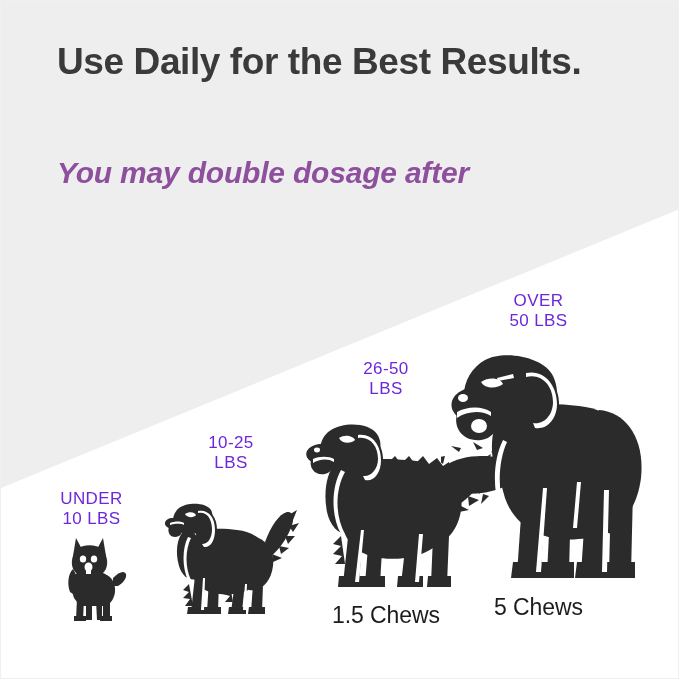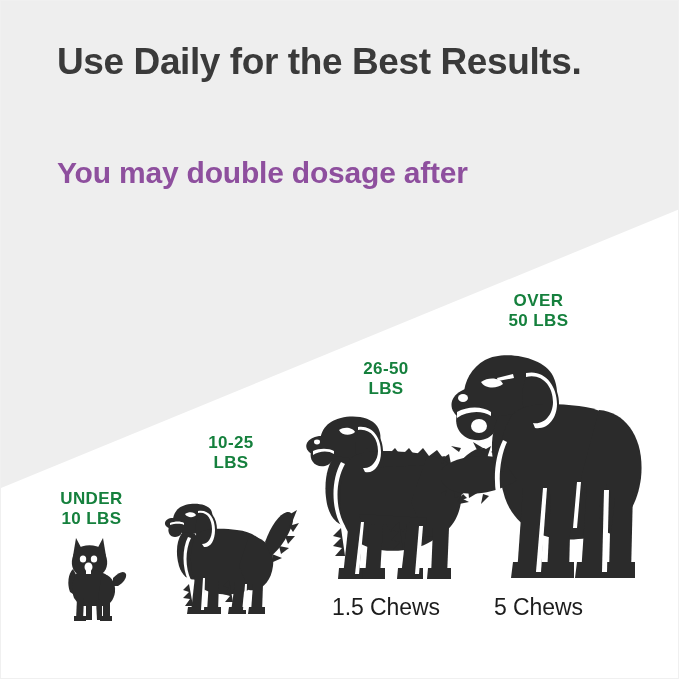--- a/index.html
+++ b/index.html
@@ -35,32 +35,32 @@
   }
   #subhead{
     position:absolute;left:56px;top:152px;width:560px;
     z-index:3;
     color:#8e4f9e;
     font-size:30px;
     font-weight:bold;
     line-height:1.33;
     letter-spacing:-0.2px;
   }
-  #subhead .ln{display:block;}
+  #subhead .ln{display:block;font-style:italic;}
 
   
   .col{
     position:absolute;
     z-index:2;
     text-align:center;
   }
   .wt{
-    color:#15803d;
+    color:#6d28d9;
     font-size:17px;
-    font-weight:bold;
+    font-weight:normal;
     line-height:1.16;
     letter-spacing:0.4px;
     white-space:pre-line;
   }
   .dogwrap{
     position:relative;
     display:block;
   }
   .dogwrap svg{display:block;margin:0 auto;}
   .dose{
@@ -77,21 +77,21 @@
   #col-2{left:300px; top:358px; width:170px;}
   #col-3{left:440px; top:290px; width:195px;}
 
   #col-0 .dogwrap{height:86px;}
   #col-1 .dogwrap{height:140px;}
   #col-2 .dogwrap{height:190px;}
   #col-3 .dogwrap{height:250px;}
 
   #col-0 .wt{margin-bottom:8px;}
   #col-1 .wt{margin-bottom:8px;}
-  #col-2 .wt{}
+  #col-2 .wt{margin-bottom:8px;}
   #col-3 .wt{margin-bottom:8px;}
 </style>
 </head>
 <body>
 
 <div id="canvas">
 
   <div id="bg-panel"></div>
 
   <div id="headline">Use Daily for the Best Results.</div>

